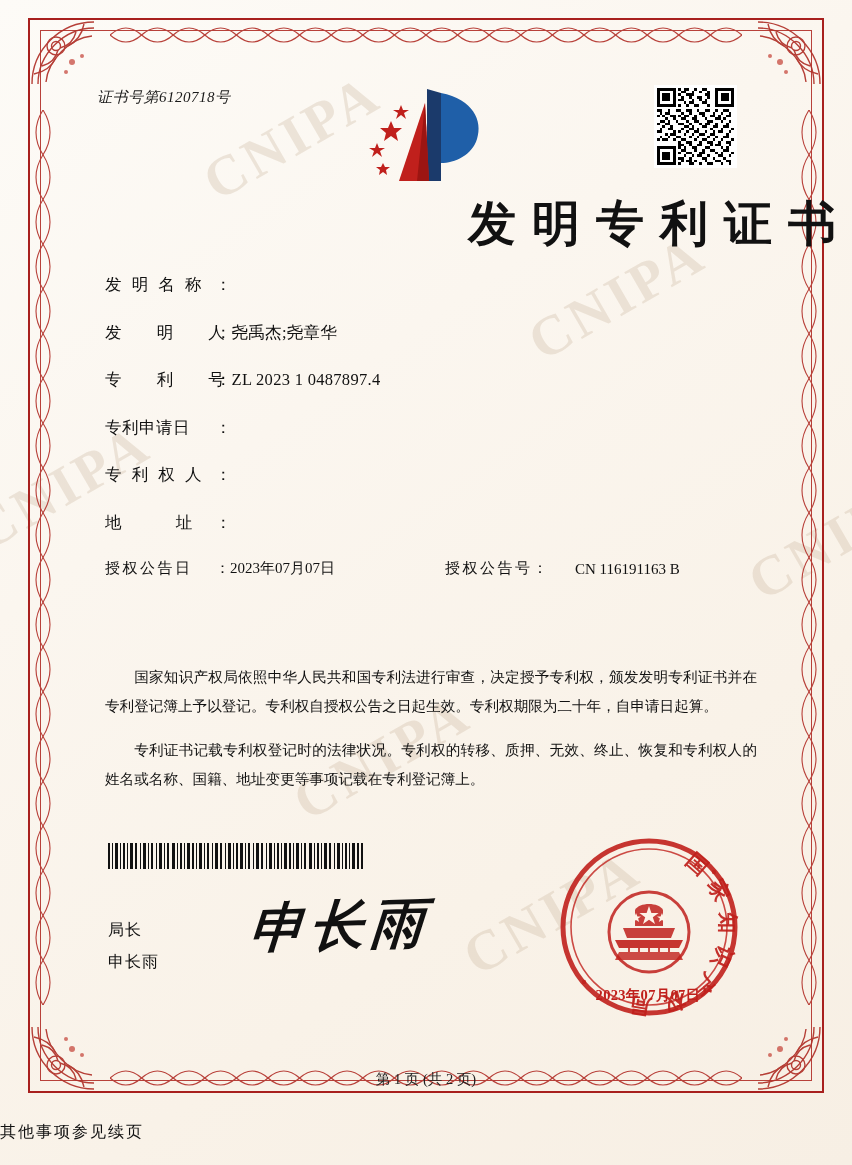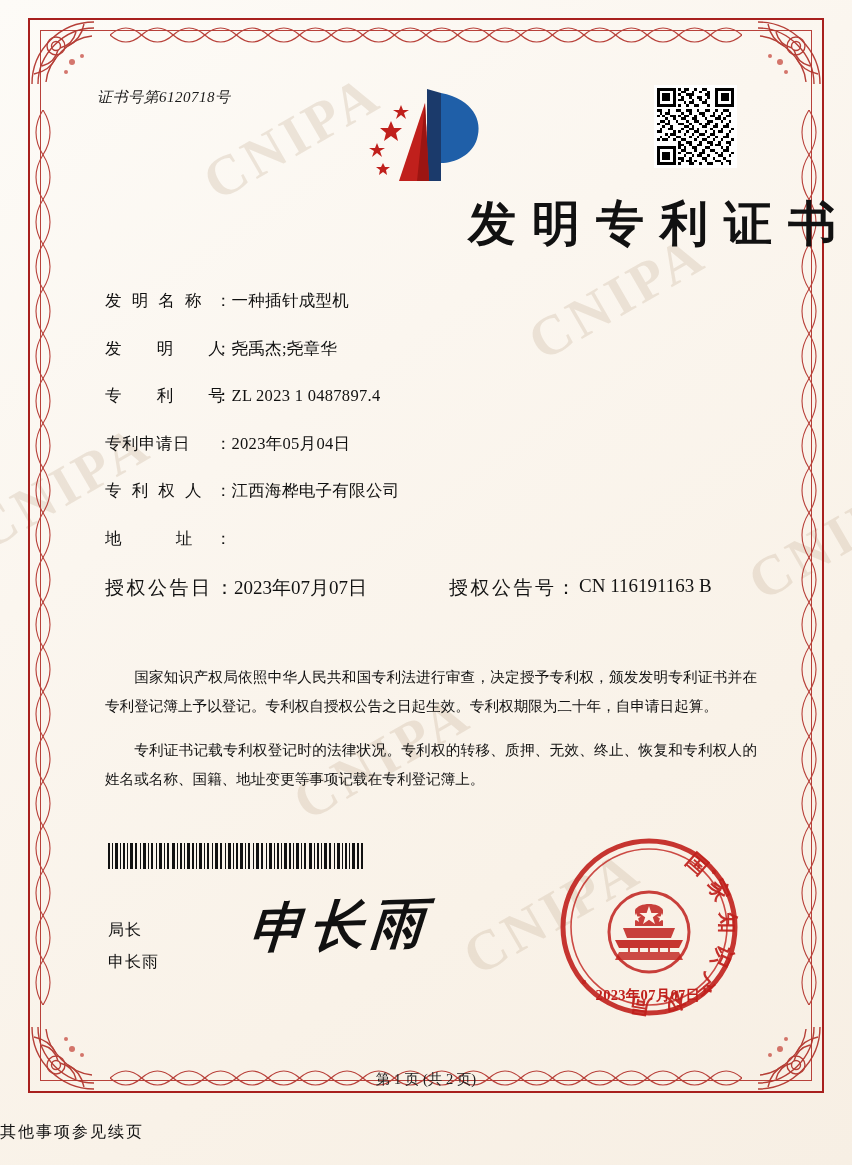--- a/index.html
+++ b/index.html
@@ -77,38 +77,38 @@
 
   .title{
     position:absolute;left:0;right:0;top:192px;
     text-align:right;
     font-size:48px;font-weight:700;letter-spacing:16px;
     color:#111;
     text-indent:16px;
   }
 
   
-  .fields{position:absolute;left:105px;right:95px;top:290px;}
+  .fields{position:absolute;left:105px;right:95px;top:274px;}
   .row{
     display:flex;align-items:baseline;
     font-size:16.5px;color:#111;
     margin-bottom:25.5px;
   }
   .row .lab{
     width:110px;flex:0 0 110px;
     letter-spacing:.5px;
     white-space:nowrap;
   }
   .lab.sp3{letter-spacing:15.5px;}
   .lab.sp2{letter-spacing:25px;}
   .lab.sp5{letter-spacing:3px;}
   .row .colon{flex:0 0 10px;}
   .row .val{flex:1;letter-spacing:.3px;}
 
-  .row-inline{display:flex;align-items:flex-start;font-size:19px;color:#111;}
+  .row-inline{display:flex;align-items:flex-end;font-size:15px;color:#111;}
   .grant-date-lab{width:110px;flex:0 0 110px;letter-spacing:2.5px;}
   .grant-date-val{flex:0 0 215px;}
   .grant-no-lab{flex:0 0 130px;letter-spacing:2.5px;}
   .grant-no-val{flex:1;}
 
   
   .paras{position:absolute;left:105px;right:95px;top:648px;}
   .para{
     font-size:14.6px;line-height:2.0;color:#111;
     text-indent:2em;text-align:justify;
@@ -495,41 +495,38 @@
       </g>
     </svg>
   </div>
 
   <div class="title">发明专利证书</div>
 
   <div class="fields">
     <div class="row">
       <span class="lab sp5">发 明 名 称</span>
       <span class="colon">：</span>
-      <span class="val">一种插针成型机</span>
     </div>
     <div class="row">
       <span class="lab sp3">发 明 人</span>
       <span class="colon">：</span>
       <span class="val">尧禹杰;尧章华</span>
     </div>
     <div class="row">
       <span class="lab sp3">专 利 号</span>
       <span class="colon">：</span>
       <span class="val">ZL 2023 1 0487897.4</span>
     </div>
     <div class="row">
       <span class="lab">专利申请日</span>
       <span class="colon">：</span>
-      <span class="val">2023年05月04日</span>
     </div>
     <div class="row">
       <span class="lab sp5">专 利 权 人</span>
       <span class="colon">：</span>
-      <span class="val">江西海桦电子有限公司</span>
     </div>
     <div class="row">
       <span class="lab sp2">地 址</span>
       <span class="colon">：</span>
     </div>
 
     <div class="row-inline">
       <span class="grant-date-lab">授权公告日</span>
       <span class="colon">：</span>
       <span class="grant-date-val">2023年07月07日</span>

